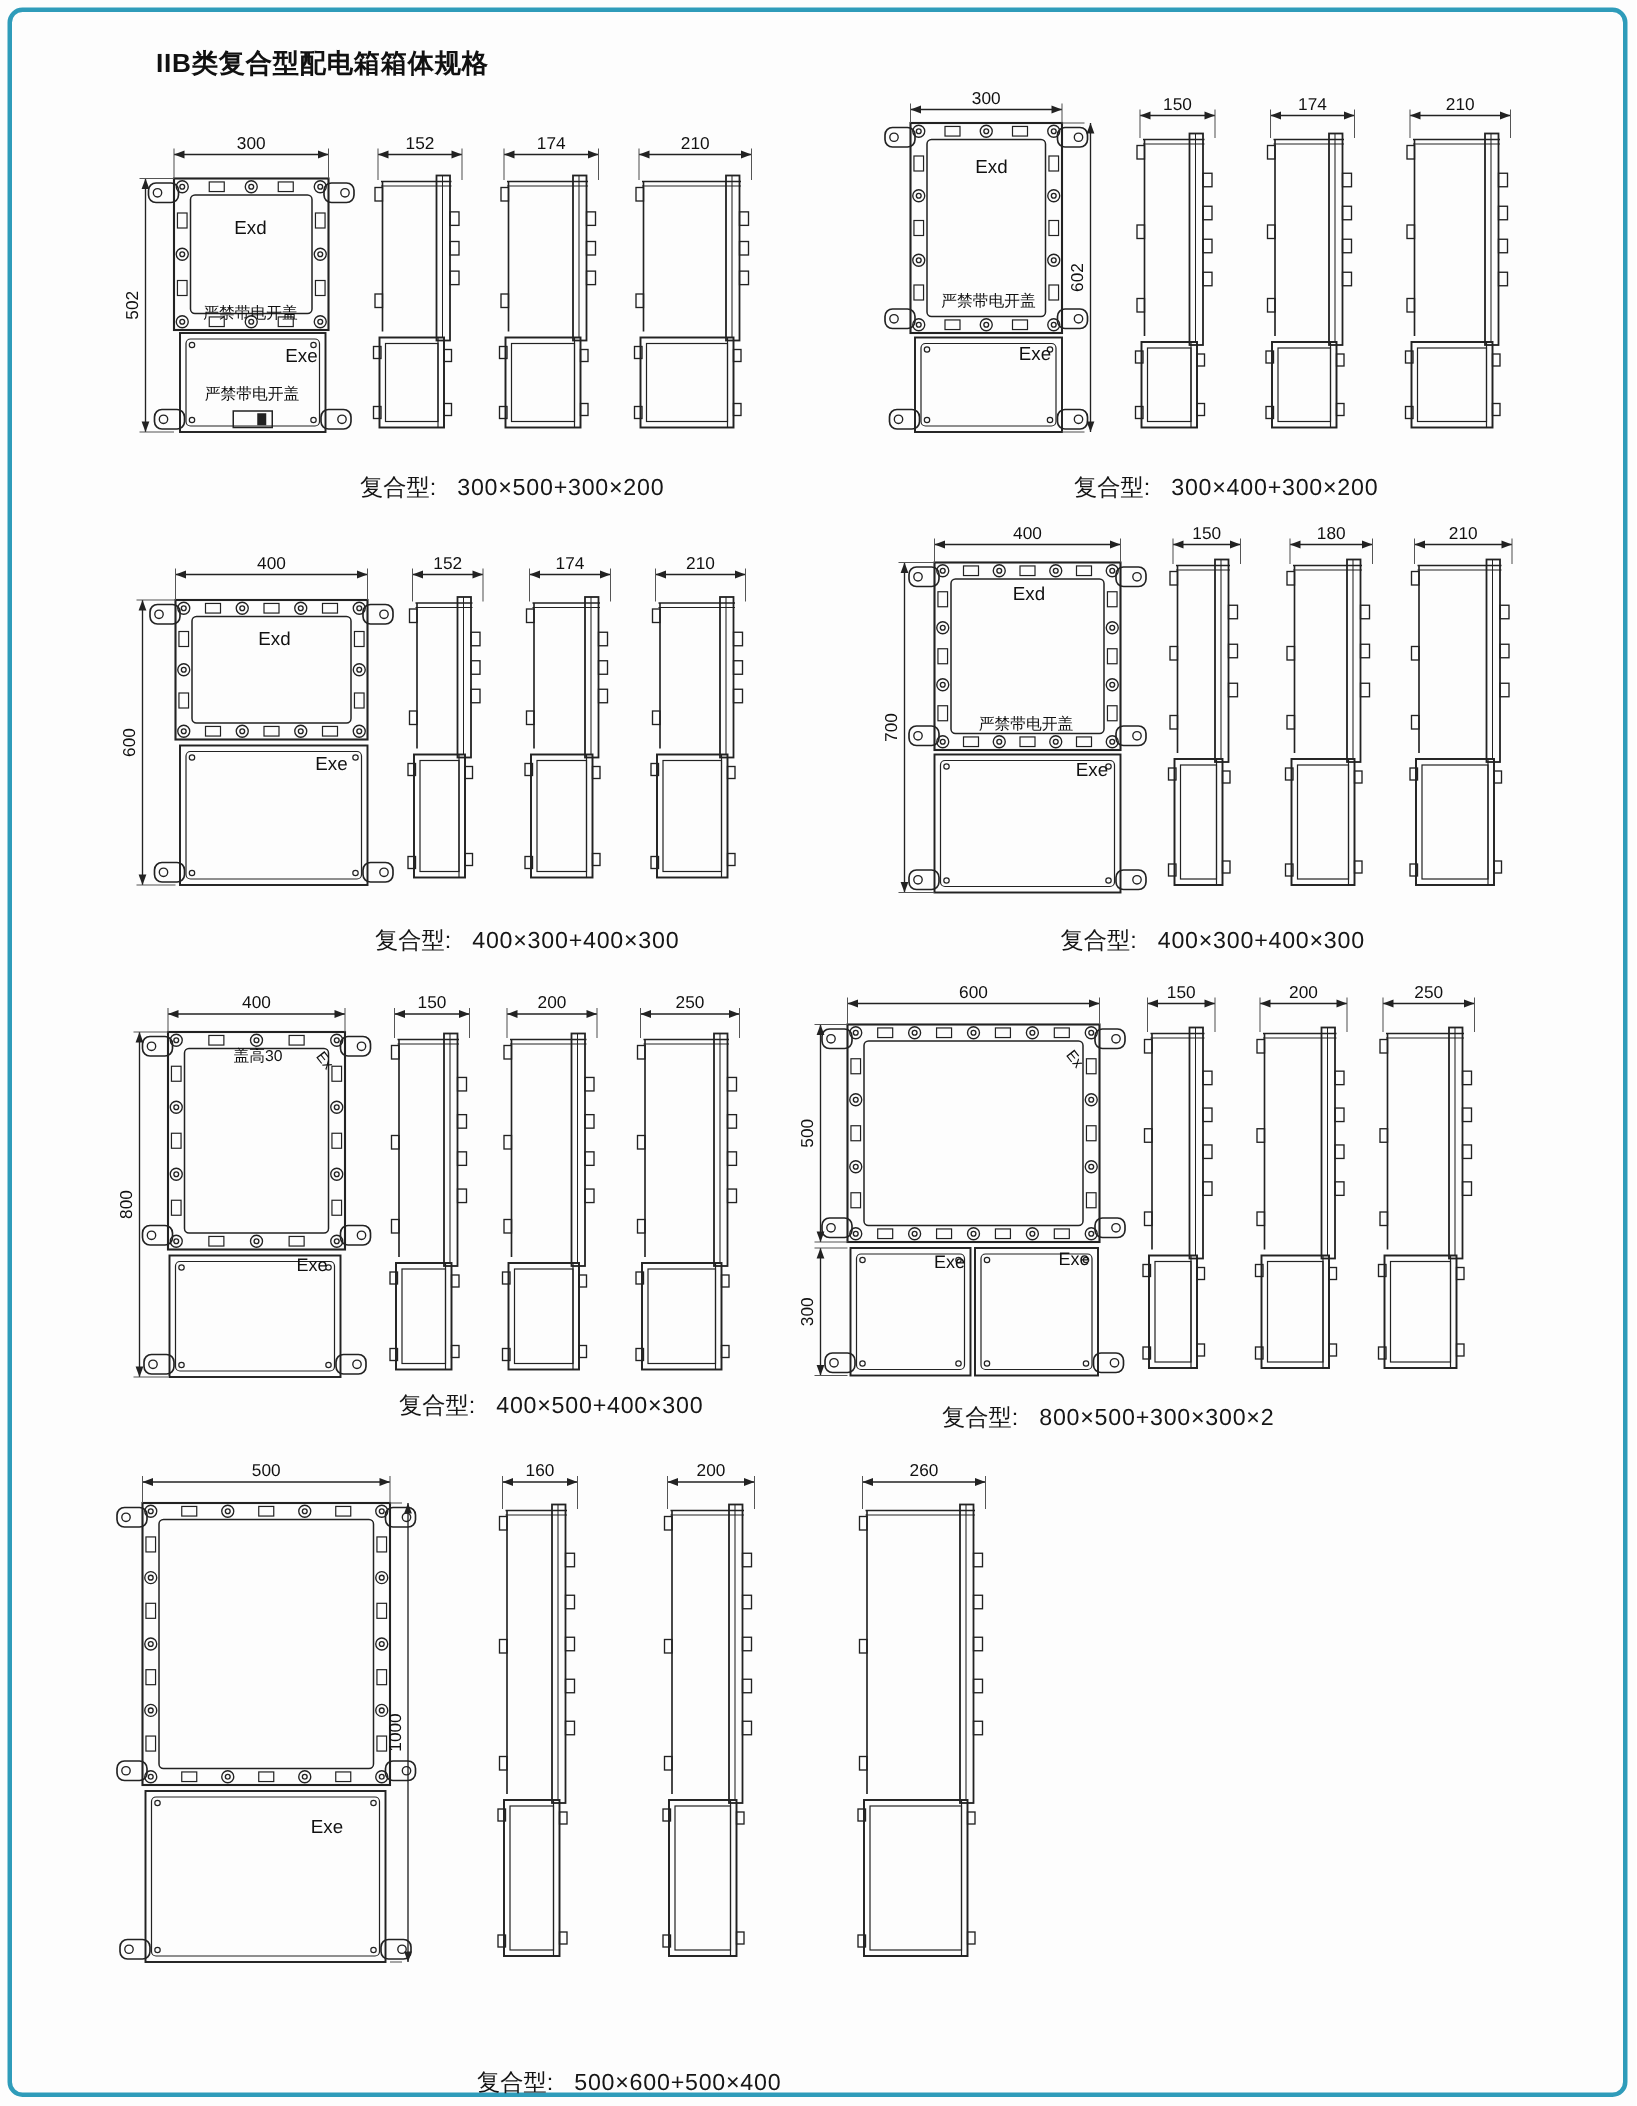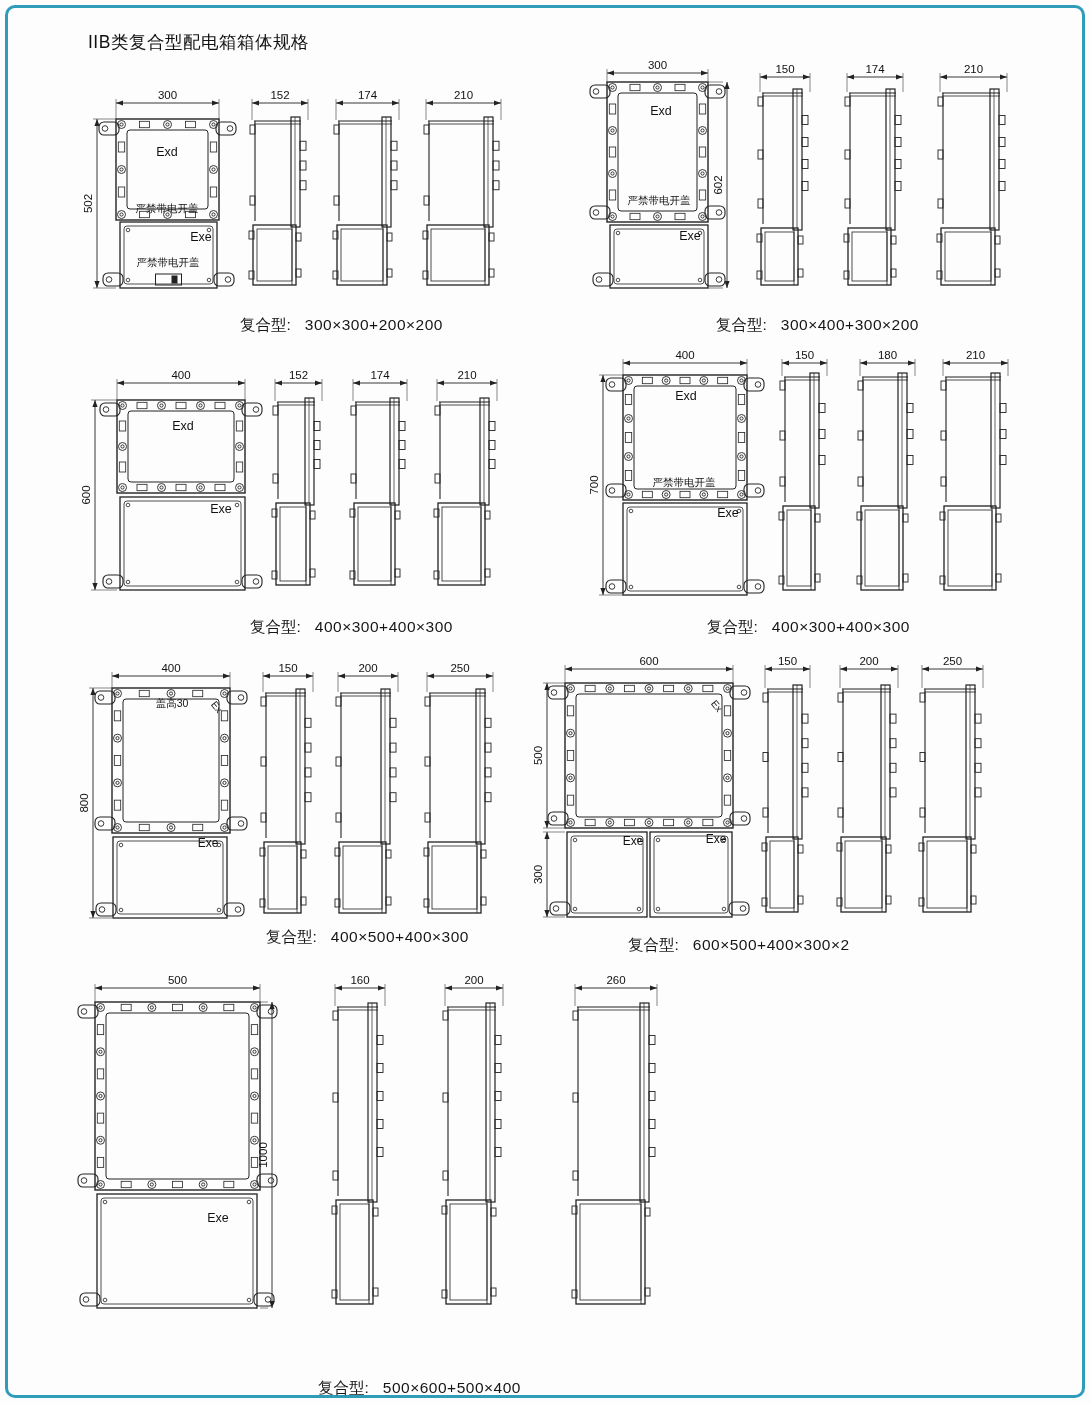--- a/index.html
+++ b/index.html
@@ -1,20 +1,20 @@
 <!DOCTYPE html>
 <html><head>
 <meta charset="utf-8">
 <style>
   html,body{margin:0;padding:0;background:#fff;}
   .page{position:relative;width:1091px;height:1404px;background:#fdfdfd;
         font-family:"Liberation Sans","DejaVu Sans",sans-serif;overflow:hidden;}
   .border-frame{position:absolute;left:5px;top:5px;width:1074px;height:1387px;
         border:3px solid #2f9cba;border-radius:10px;pointer-events:none;}
-  .page-title{position:absolute;left:88px;top:30px;font-size:17.5px;font-weight:400;
+  .page-title{position:absolute;left:104px;top:30px;font-size:17.5px;font-weight:700;
         color:#111;letter-spacing:0.5px;white-space:nowrap;}
   .caption{position:absolute;font-size:15.5px;color:#161616;white-space:nowrap;}
   .caption .val{margin-left:14px;letter-spacing:0.5px;}
   svg.canvas{position:absolute;left:0;top:0;width:1091px;height:1404px;}
 </style>
 </head>
 <body>
 
 <div class="page">
   <div class="border-frame" style="border-color: rgb(47, 156, 186);"></div>
@@ -1084,33 +1084,33 @@
           <rect x="572" y="1290" width="5" height="8" rx="0" fill="none" stroke="#222222" stroke-width="0.9"></rect>
           <rect x="645" y="1208" width="5" height="8" rx="0" fill="none" stroke="#222222" stroke-width="0.9"></rect>
           <rect x="645" y="1288" width="5" height="8" rx="0" fill="none" stroke="#222222" stroke-width="0.9"></rect>
         </g>
       </g>
     </svg>
 
   <div class="page-title">IIB类复合型配电箱箱体规格</div>
 
   <div class="caption" style="left:240px;top:315px;">
-    <span>复合型:</span><span class="val">300×300+200×200</span>
+    <span>复合型:</span><span class="val">300×500+300×200</span>
   </div>
   <div class="caption" style="left:716px;top:315px;text-align:right;">
     <span>复合型:</span><span class="val">300×400+300×200</span>
   </div>
   <div class="caption" style="left:250px;top:617px;">
     <span>复合型:</span><span class="val">400×300+400×300</span>
   </div>
   <div class="caption" style="left:707px;top:617px;">
     <span>复合型:</span><span class="val">400×300+400×300</span>
   </div>
   <div class="caption" style="left:266px;top:927px;">
     <span>复合型:</span><span class="val">400×500+400×300</span>
   </div>
   <div class="caption" style="left:628px;top:935px;">
-    <span>复合型:</span><span class="val">600×500+400×300×2</span>
+    <span>复合型:</span><span class="val">800×500+300×300×2</span>
   </div>
   <div class="caption" style="left:318px;top:1338px;margin-top:40px;">
     <span>复合型:</span><span class="val">500×600+500×400</span>
   </div>
 </div>
 
 </body></html>

